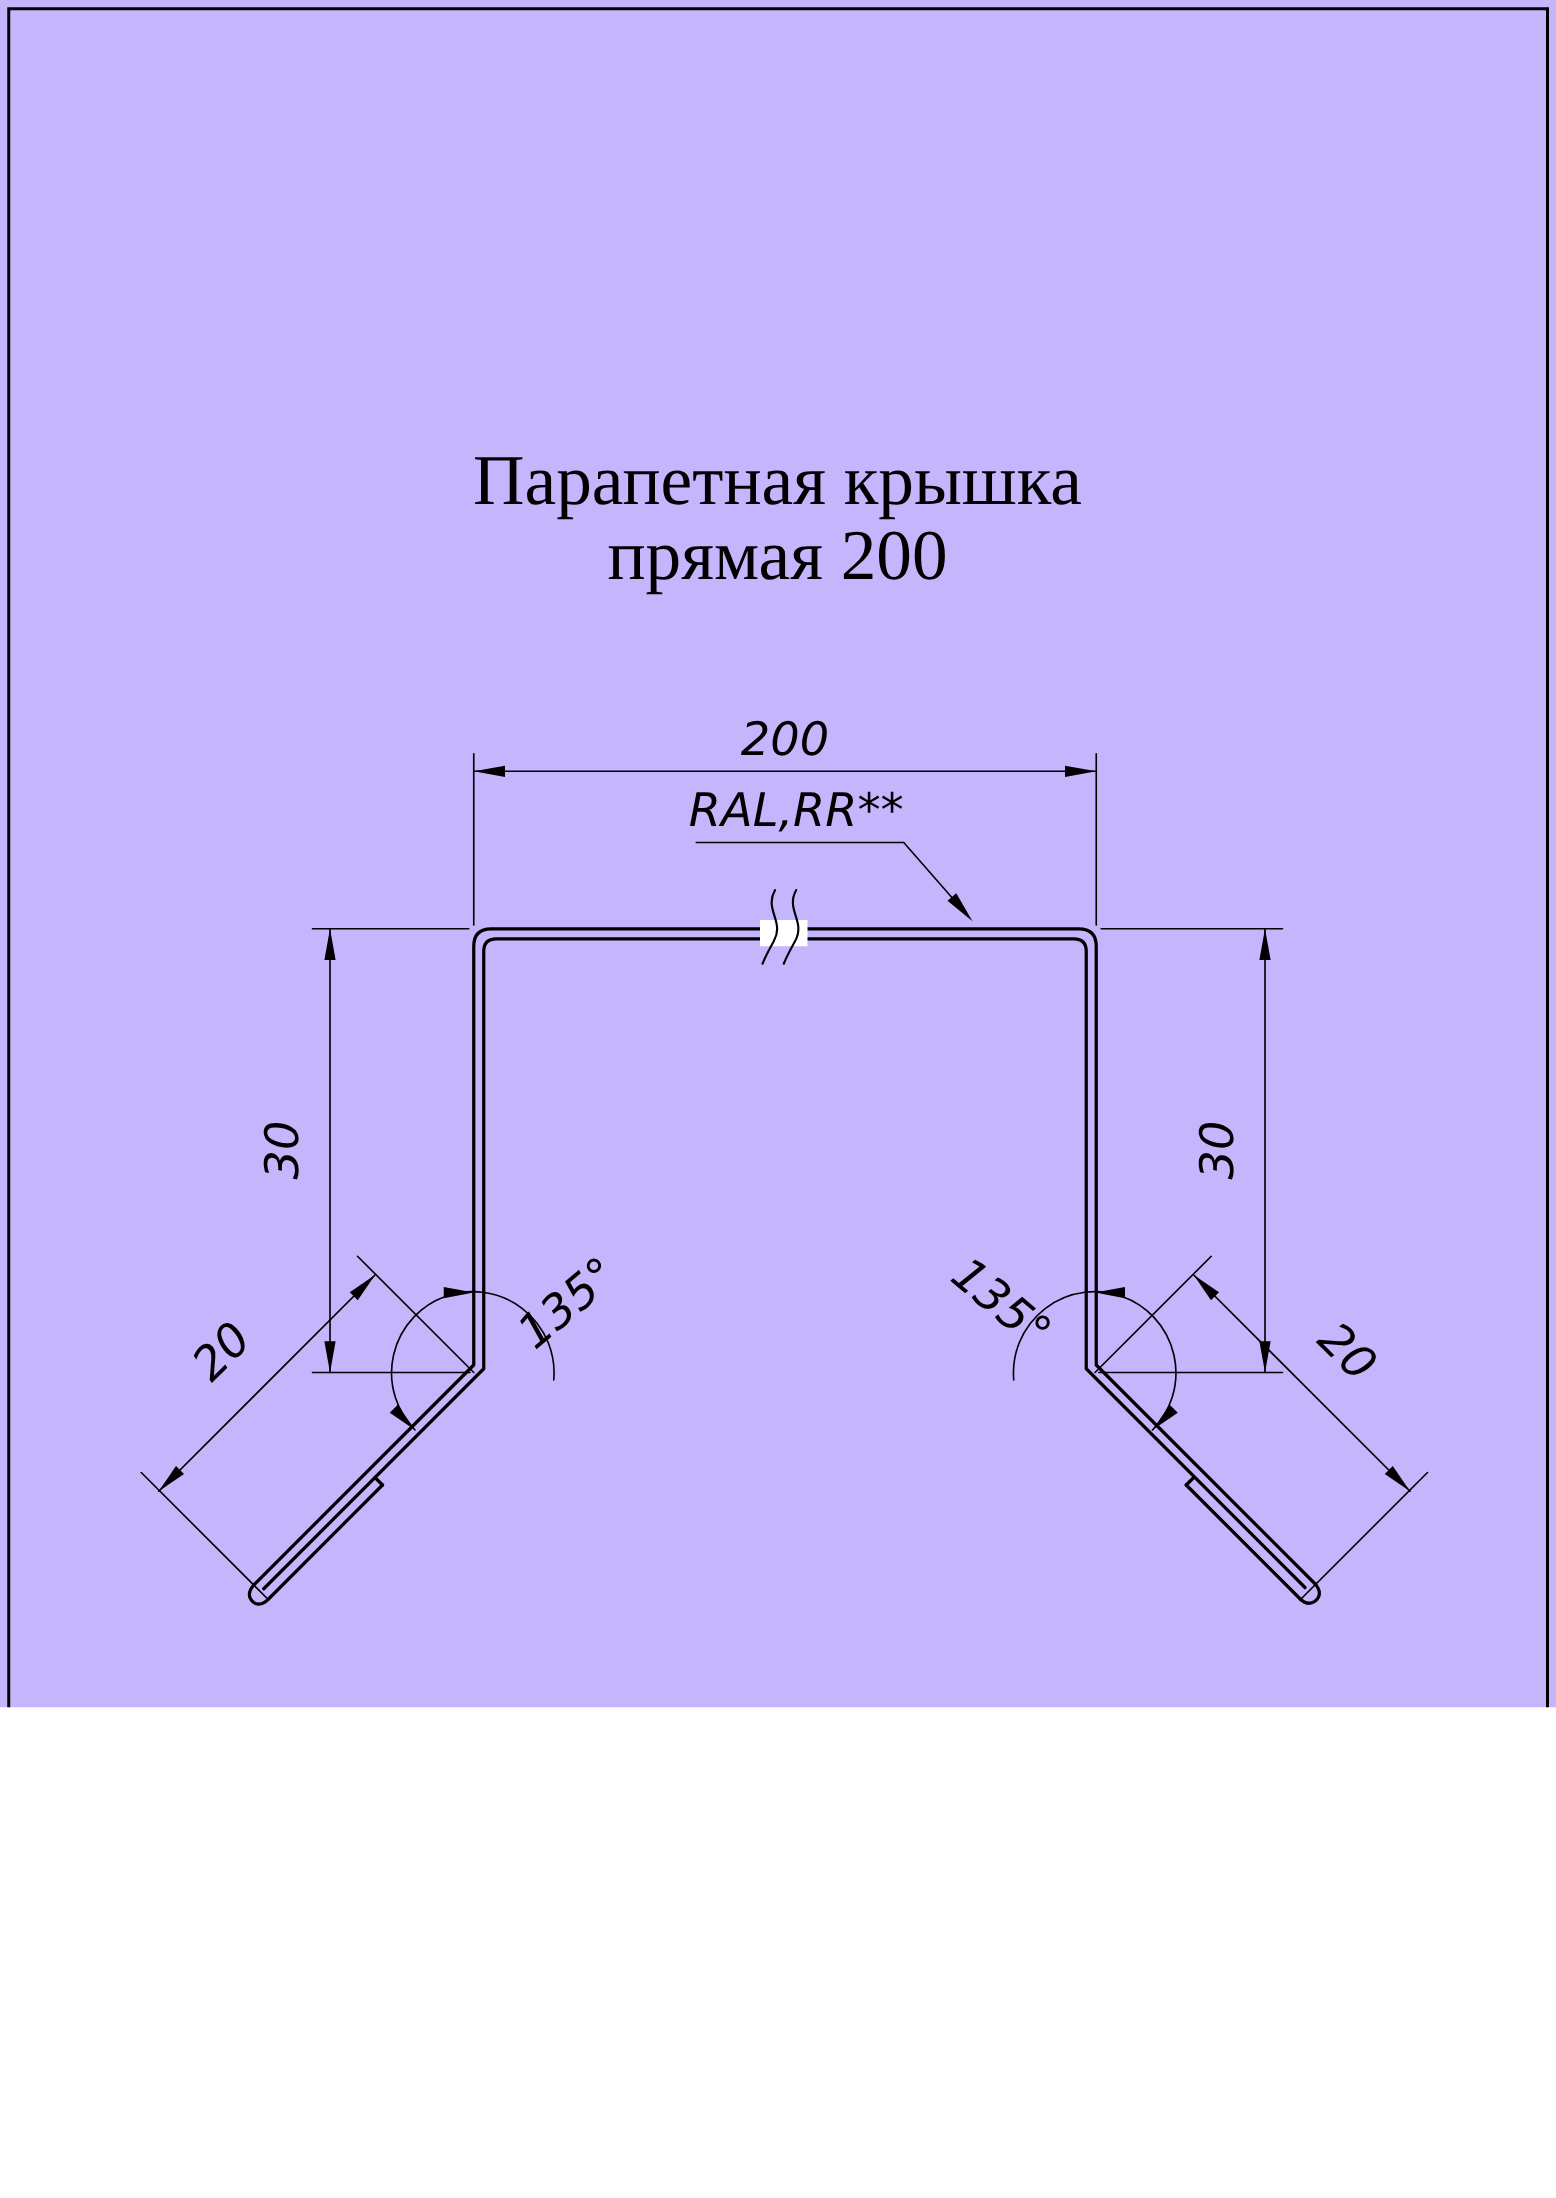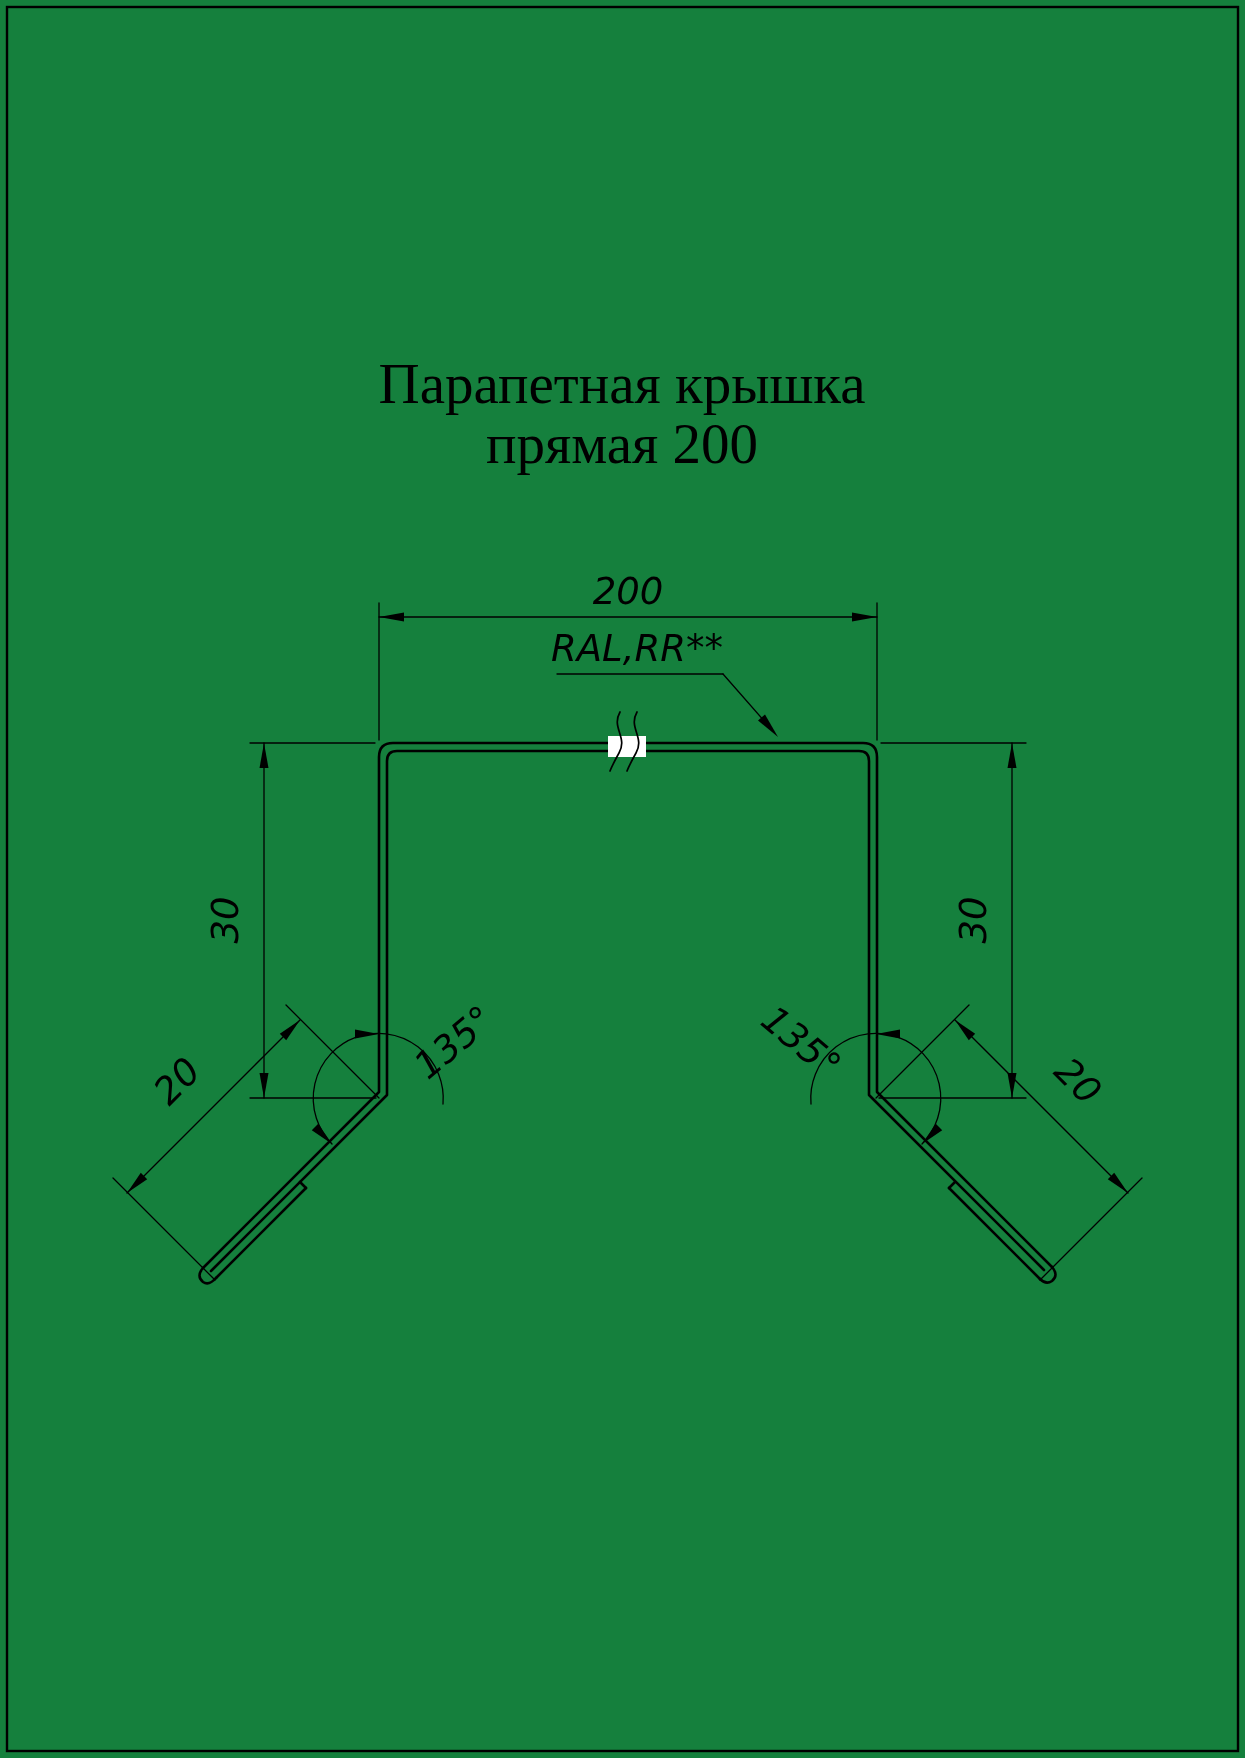--- a/index.html
+++ b/index.html
@@ -1,19 +1,19 @@
 <!DOCTYPE html>
 <html><head>
 <meta charset="utf-8">
 <style>
   html,body{margin:0;padding:0;background:#ffffff;}
   .page{
     position:relative;
-    width:1245px;height:1758px;
-    background:#15803d;
+    width:1245px;height:1366px;
+    background:#c4b5fd;
     font-family:"Liberation Serif", serif;
     overflow:hidden;
   }
   svg{position:absolute;left:0;top:0;}
   .frame{fill:none;stroke:#000;stroke-width:2.4;}
   .thick{fill:none;stroke:#000;stroke-width:2.6;stroke-linejoin:round;stroke-linecap:round;}
   .thin{fill:none;stroke:#000;stroke-width:1.3;stroke-linecap:round;}
   .squiggle{fill:none;stroke:#000;stroke-width:1.7;stroke-linecap:round;}
   .arrow{fill:#000;stroke:none;}
   .title-text{

